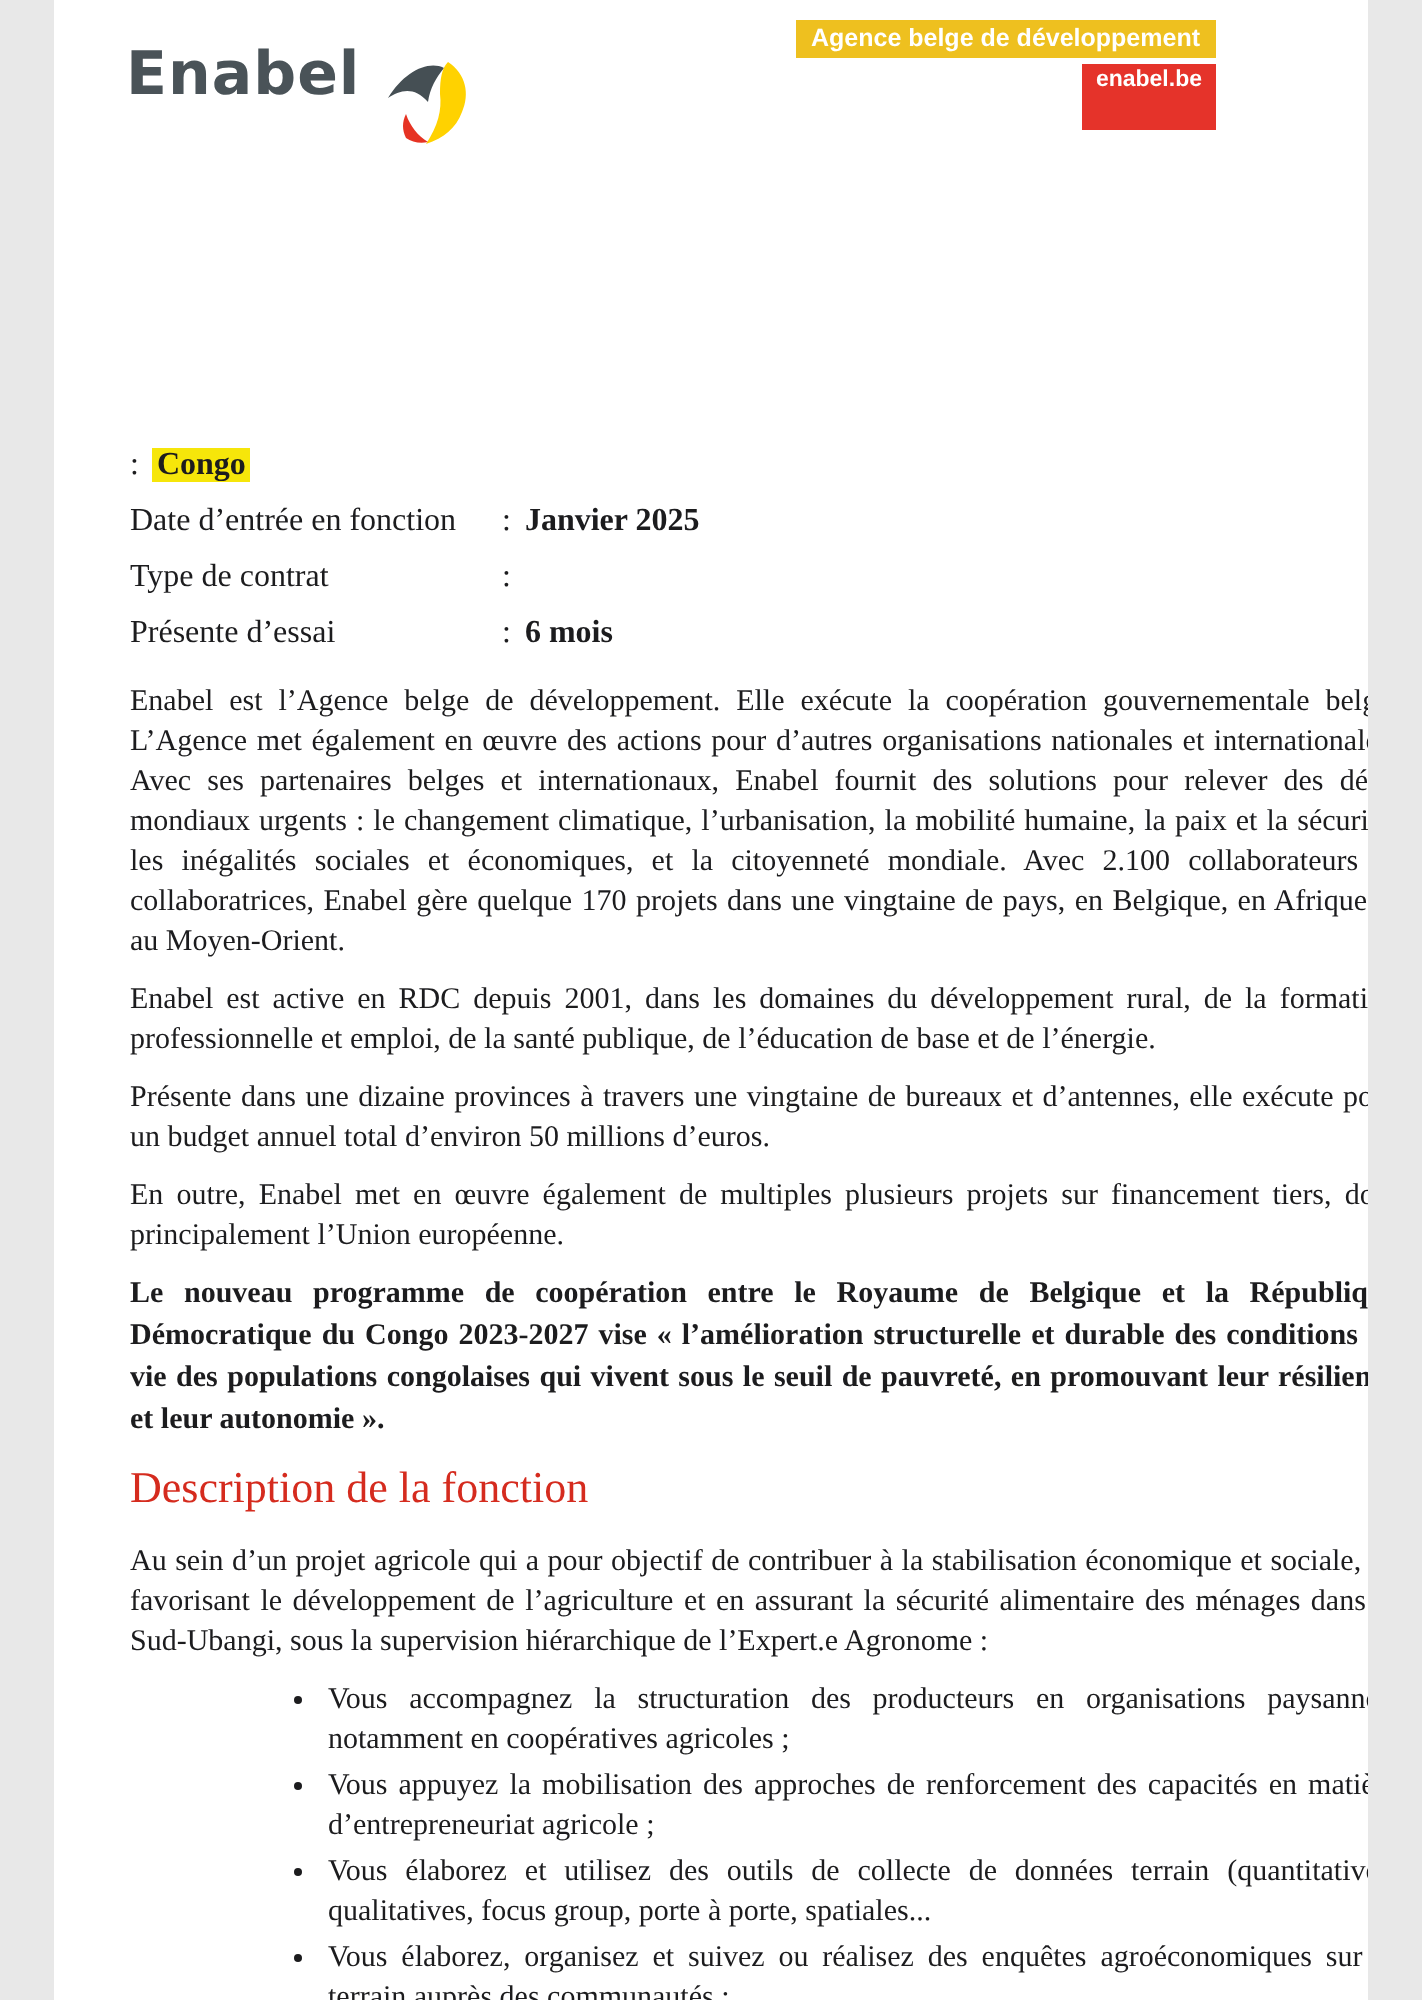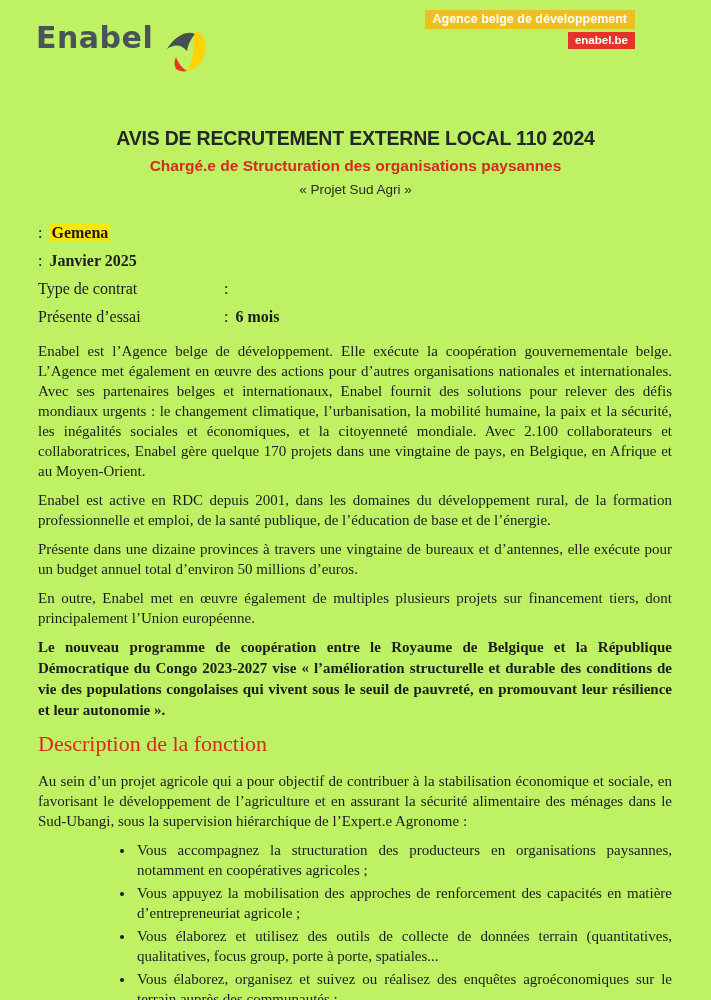--- a/index.html
+++ b/index.html
@@ -1,41 +1,41 @@
 <!DOCTYPE html>
 <html><head>
 <meta charset="utf-8">
 <style>
   html,body { margin:0; padding:0; background:#e8e8e8; }
   .page {
     position:relative;
-    width:711px; height:1000px;
+    width:657px; height:1000px;
     margin:0 auto;
-    background:#bef264;
+    background:#ffffff;
     font-family:"Liberation Serif", serif;
     color:#1c1c1e;
     overflow:hidden;
   }
 
   
   .logo { position:absolute; left:36px; top:20px; }
   .logo-text {
     font-family:"DejaVu Sans", sans-serif;
     font-weight:600; font-size:30px; color:#4a5358; letter-spacing:0.5px;
   }
   .logo-mark { position:absolute; left:131px; top:10px; width:48px; height:42px; }
 
   .badges {
     position:absolute; top:10px; right:76px;
     display:flex; flex-direction:column; align-items:flex-end; gap:3px;
     font-family:"Liberation Sans", sans-serif;
   }
   .badge { color:#ffffff; font-weight:700; }
   .badge-yellow { background:#eec01f; font-size:12.5px; padding:2px 8px 3px; }
-  .badge-red    { background:#e5332a; font-size:11.5px; padding:2px 7px 3px; }
+  .badge-red    { background:#e5332a; font-size:11.5px; padding:2px 7px 19px; }
 
   
   .title-block {
     position:absolute; top:127px; left:0; right:0;
     text-align:center;
     font-family:"Liberation Sans", sans-serif;
   }
   .doc-title    { font-size:19.5px; font-weight:700; color:#242628; letter-spacing:-0.2px; }
   .doc-subtitle { margin-top:7px; font-size:15.5px; font-weight:700; color:#d52b1e; }
   .doc-project  { margin-top:7px; font-size:13.5px; color:#2a2a2a; }
@@ -74,32 +74,28 @@
       <path d="M30,1 C39,7 41,17 37,26 C34,34 28,39 19,42 C25,33 27,25 26,17 C26,9 27,4 30,1 Z" fill="#ffd200"></path>
       <path d="M9,27 C11,33 15,38 20,41 C16,42 12,41 9,39 C7,35 7,31 9,27 Z" fill="#e63323"></path>
     </svg>
   </div>
 
   <div class="badges">
     <div class="badge badge-yellow">Agence belge de développement</div>
     <div class="badge badge-red">enabel.be</div>
   </div>
 
-  <div class="title-block">
-    <div class="doc-title">AVIS DE RECRUTEMENT EXTERNE LOCAL 110 2024</div>
-    <div class="doc-subtitle">Chargé.e de Structuration des organisations paysannes</div>
-    <div class="doc-project">« Projet Sud Agri »</div>
-  </div>
 
   <div class="details">
     <div class="detail-row">
       <span class="detail-sep">:</span>
-      <span class="detail-value"><span class="highlight">Gemena</span></span>
+      <span class="detail-value"><span class="highlight">Congo</span></span>
     </div>
     <div class="detail-row">
+      <span class="detail-label">Date d’entrée en fonction</span>
       <span class="detail-sep">:</span>
       <span class="detail-value">Janvier 2025</span>
     </div>
     <div class="detail-row">
       <span class="detail-label">Type de contrat</span>
       <span class="detail-sep">:</span>
     </div>
     <div class="detail-row">
       <span class="detail-label">Présente d’essai</span>
       <span class="detail-sep">:</span>

